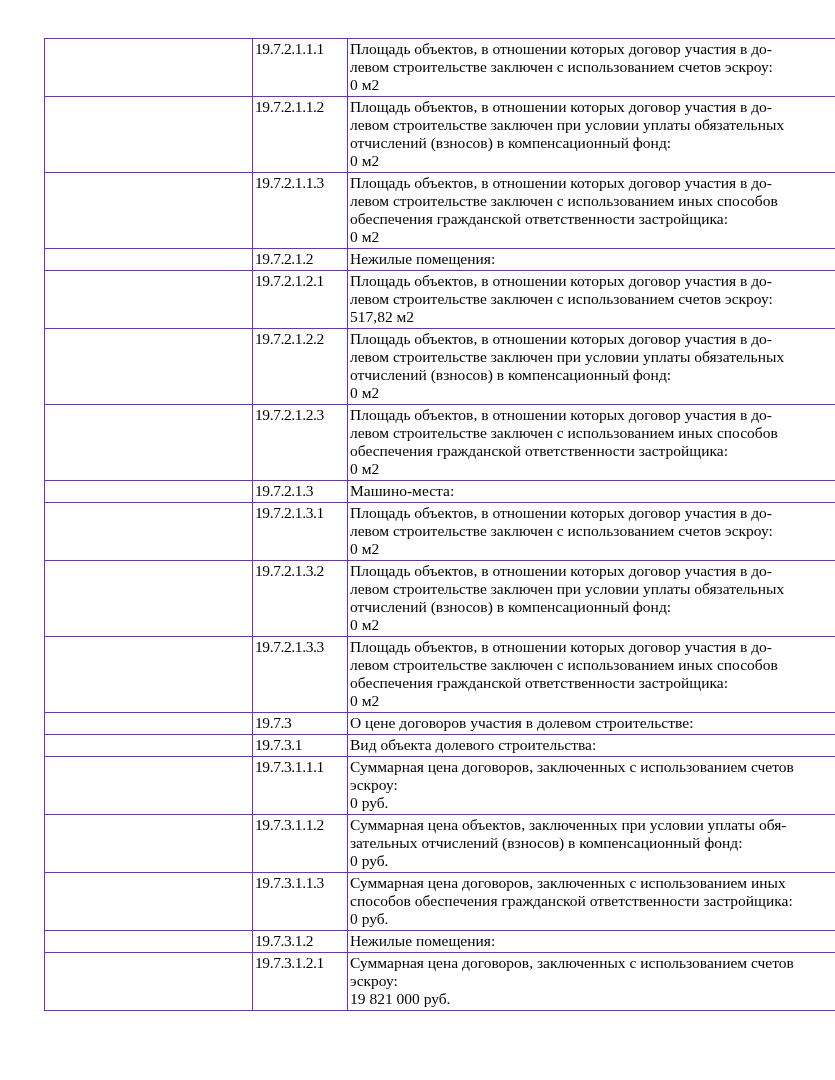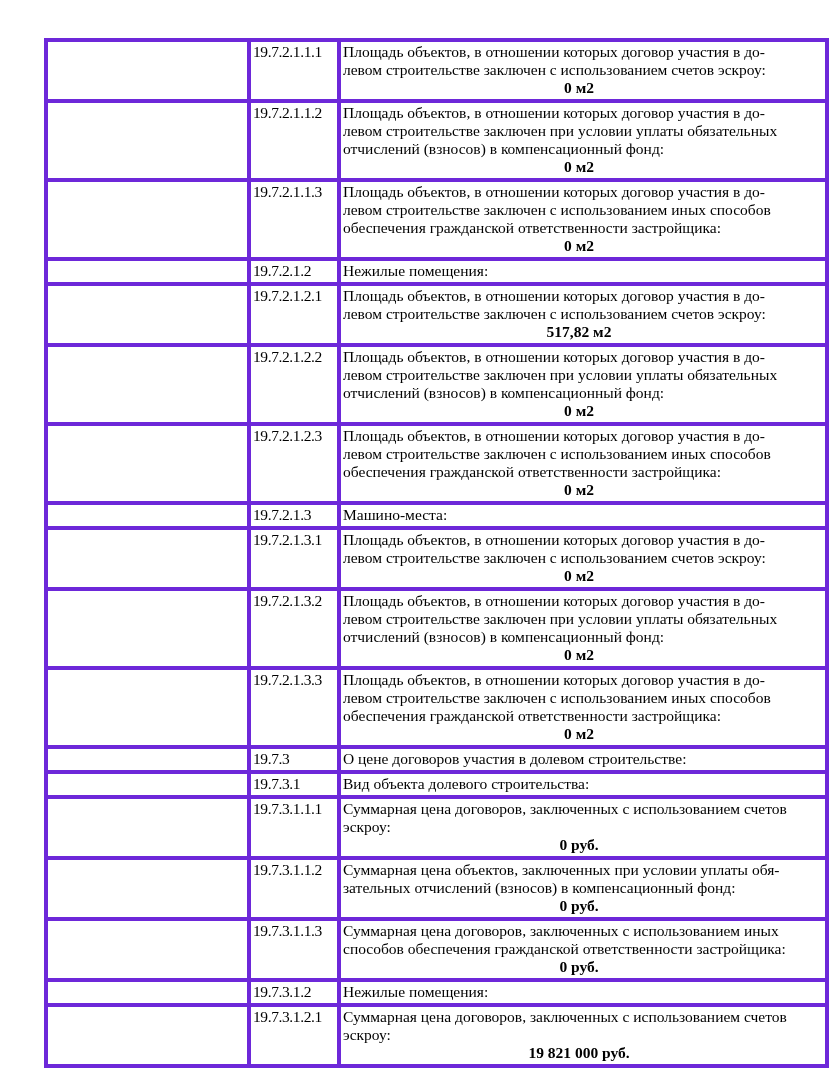--- a/index.html
+++ b/index.html
@@ -20,42 +20,41 @@
     position: absolute;
     left: 44px;
     top: 38px;
     width: 745px;
     border-collapse: collapse;
     table-layout: fixed;
     font-size: 15.5px;
     line-height: 18px;
   }
   table.decl td {
-    border: 4px solid #6d28d9;
-    padding: 1px 10px 2px 2px;
+    border: 1px solid #6d28d9;
+    padding: 1px 18px 2px 2px;
     vertical-align: top;
   }
   td.c1 { width: 187px; }
   td.c2 {
     width: 74px;
     vertical-align: middle;
     white-space: nowrap;
     letter-spacing: -0.4px;
     padding-left: 2px;
   }
   td.c3 { width: 472px; margin-left: 20px; }
   .txt {
     display: block;
     white-space: pre-line;
   }
   .val {
     display: block;
-    font-weight: bold;
+    font-weight: normal;
     white-space: pre-line;
-    text-align: center;
   }
   .val:empty { display: none; }
 </style>
 </head>
 <body>
 
 <div class="page">
   <table class="decl">
     <tbody>
         <tr>

